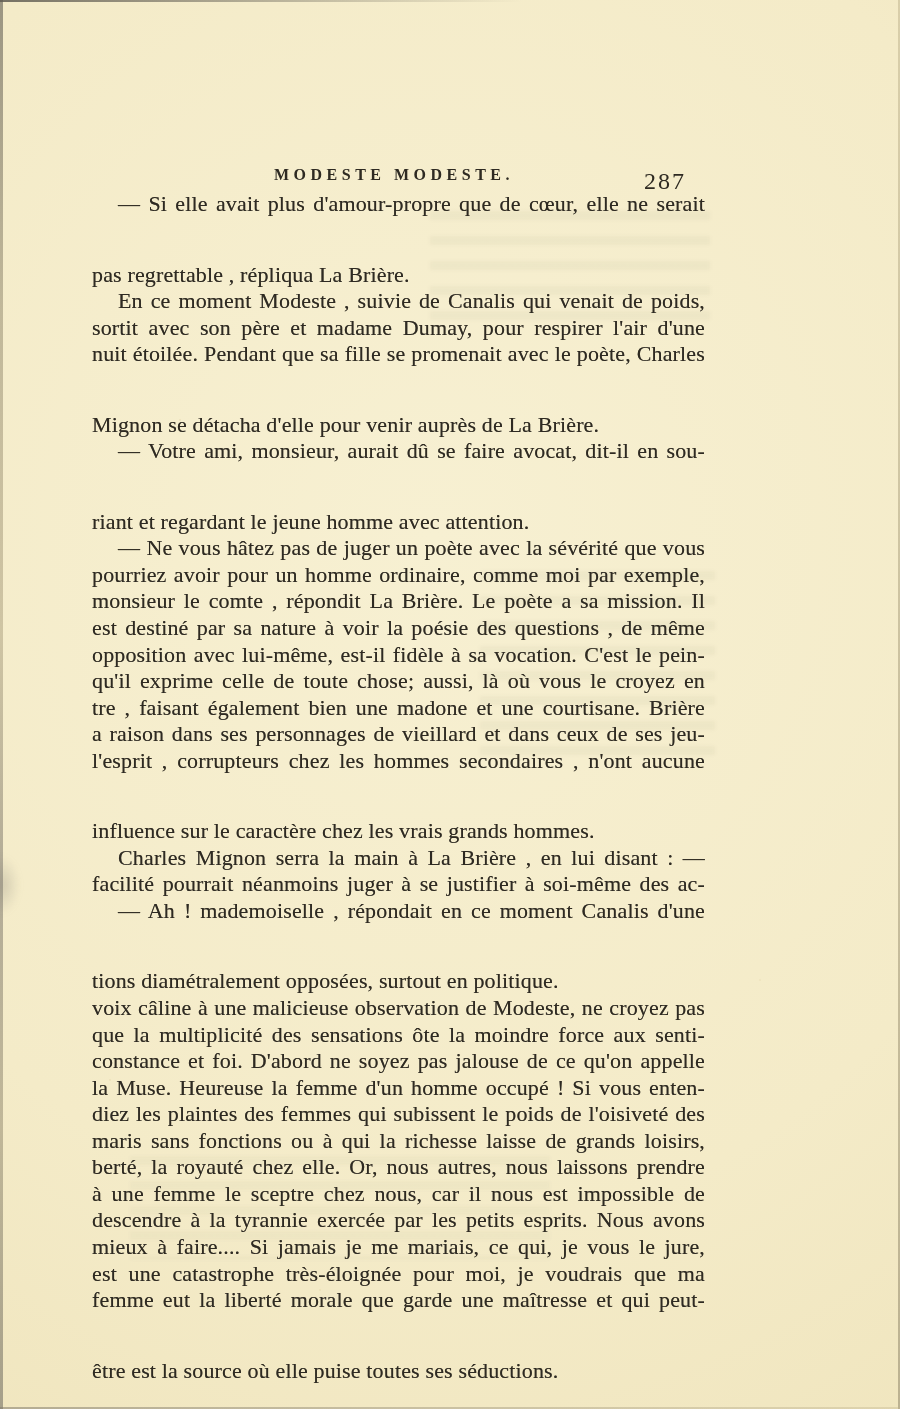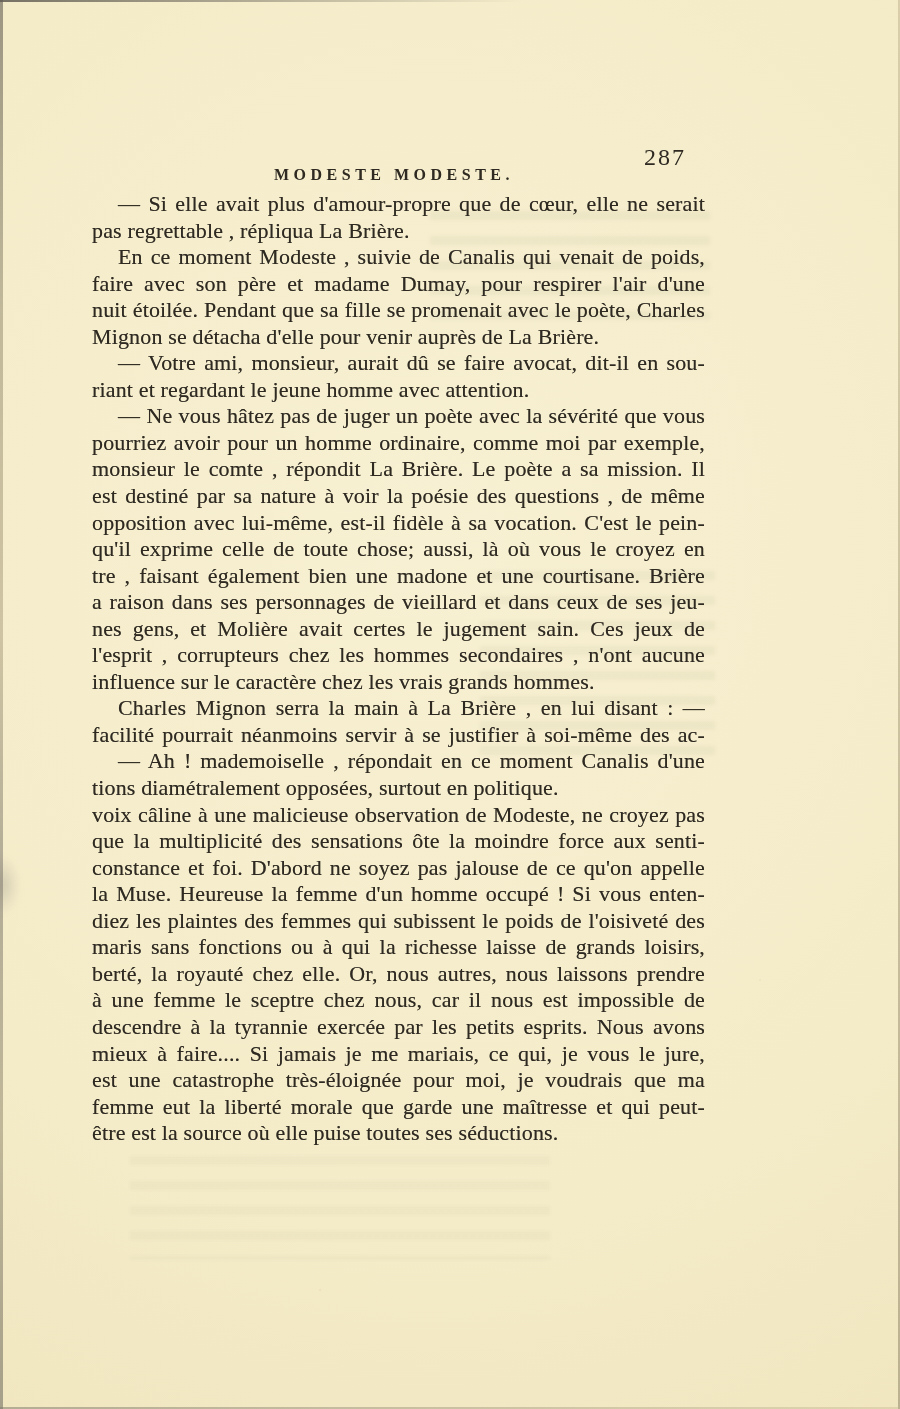--- a/index.html
+++ b/index.html
@@ -72,21 +72,21 @@
     position: absolute;
     left: 88px; top: 166px; width: 612px;
     text-align: center;
     font-size: 16px;
     font-weight: bold;
     letter-spacing: 4.5px;
     color: #2e2a22;
   }
   .page-number {
     position: absolute;
-    left: 100px; top: 144px; width: 586px;
+    left: 100px; top: 168px; width: 586px;
     text-align: right;
     font-size: 24px;
     letter-spacing: 2px;
     color: #2e2a22;
   }
   .text-block {
     position: absolute;
     left: 92px; top: 191px; width: 613px;
     font-size: 22px;
     line-height: 26.55px;
@@ -97,20 +97,21 @@
   .line {
     height: 26.55px;
     overflow: hidden;
     text-align: justify;
     text-align-last: justify;
   }
   .line.indent { text-indent: 26px; }
   .line.end {
     text-align: right;
     text-align-last: left;
+    margin-top: 44px;
   }
 </style>
 </head>
 <body>
 
 <div class="paper">
   <div class="speckles"></div>
   <div class="ghost ghost-a"></div>
   <div class="ghost ghost-b"></div>
   <div class="ghost ghost-c"></div>
@@ -120,38 +121,37 @@
   <div class="edge-bottom"></div>
   <div class="smudge"></div>
 
   <div class="running-title">MODESTE MODESTE.</div>
   <div class="page-number">287</div>
 
   <div class="text-block">
       <div class="line indent">— Si elle avait plus d'amour-propre que de cœur, elle ne serait</div>
       <div class="line end">pas regrettable , répliqua La Brière.</div>
       <div class="line indent">En ce moment Modeste , suivie de Canalis qui venait de poids,</div>
-      <div class="line">faire avec son père et madame Dumay, pour respirer l'air d'une</div>
+      <div class="line">sortit avec son père et madame Dumay, pour respirer l'air d'une</div>
       <div class="line">nuit étoilée. Pendant que sa fille se promenait avec le poète, Charles</div>
       <div class="line end">Mignon se détacha d'elle pour venir auprès de La Brière.</div>
       <div class="line indent">— Votre ami, monsieur, aurait dû se faire avocat, dit-il en sou-</div>
       <div class="line end">riant et regardant le jeune homme avec attention.</div>
       <div class="line indent">— Ne vous hâtez pas de juger un poète avec la sévérité que vous</div>
       <div class="line">pourriez avoir pour un homme ordinaire, comme moi par exemple,</div>
       <div class="line">monsieur le comte , répondit La Brière. Le poète a sa mission. Il</div>
       <div class="line">est destiné par sa nature à voir la poésie des questions , de même</div>
       <div class="line">opposition avec lui-même, est-il fidèle à sa vocation. C'est le pein-</div>
       <div class="line">qu'il exprime celle de toute chose; aussi, là où vous le croyez en</div>
       <div class="line">tre , faisant également bien une madone et une courtisane. Brière</div>
       <div class="line">a raison dans ses personnages de vieillard et dans ceux de ses jeu-</div>
-      <div class="line">nes gens, et Molière avait certes le jugement sain. Ces jeux de</div>
       <div class="line">l'esprit , corrupteurs chez les hommes secondaires , n'ont aucune</div>
       <div class="line end">influence sur le caractère chez les vrais grands hommes.</div>
       <div class="line indent">Charles Mignon serra la main à La Brière , en lui disant : — Cette</div>
-      <div class="line">facilité pourrait néanmoins servir à se justifier à soi-même des ac-</div>
+      <div class="line">facilité pourrait néanmoins juger à se justifier à soi-même des ac-</div>
       <div class="line indent">— Ah ! mademoiselle , répondait en ce moment Canalis d'une</div>
       <div class="line end">tions diamétralement opposées, surtout en politique.</div>
       <div class="line">voix câline à une malicieuse observation de Modeste, ne croyez pas</div>
       <div class="line">que la multiplicité des sensations ôte la moindre force aux senti-</div>
       <div class="line">constance et foi. D'abord ne soyez pas jalouse de ce qu'on appelle</div>
       <div class="line">la Muse. Heureuse la femme d'un homme occupé ! Si vous enten-</div>
       <div class="line">diez les plaintes des femmes qui subissent le poids de l'oisiveté des</div>
       <div class="line">maris sans fonctions ou à qui la richesse laisse de grands loisirs,</div>
       <div class="line">berté, la royauté chez elle. Or, nous autres, nous laissons prendre</div>
       <div class="line">à une femme le sceptre chez nous, car il nous est impossible de</div>

